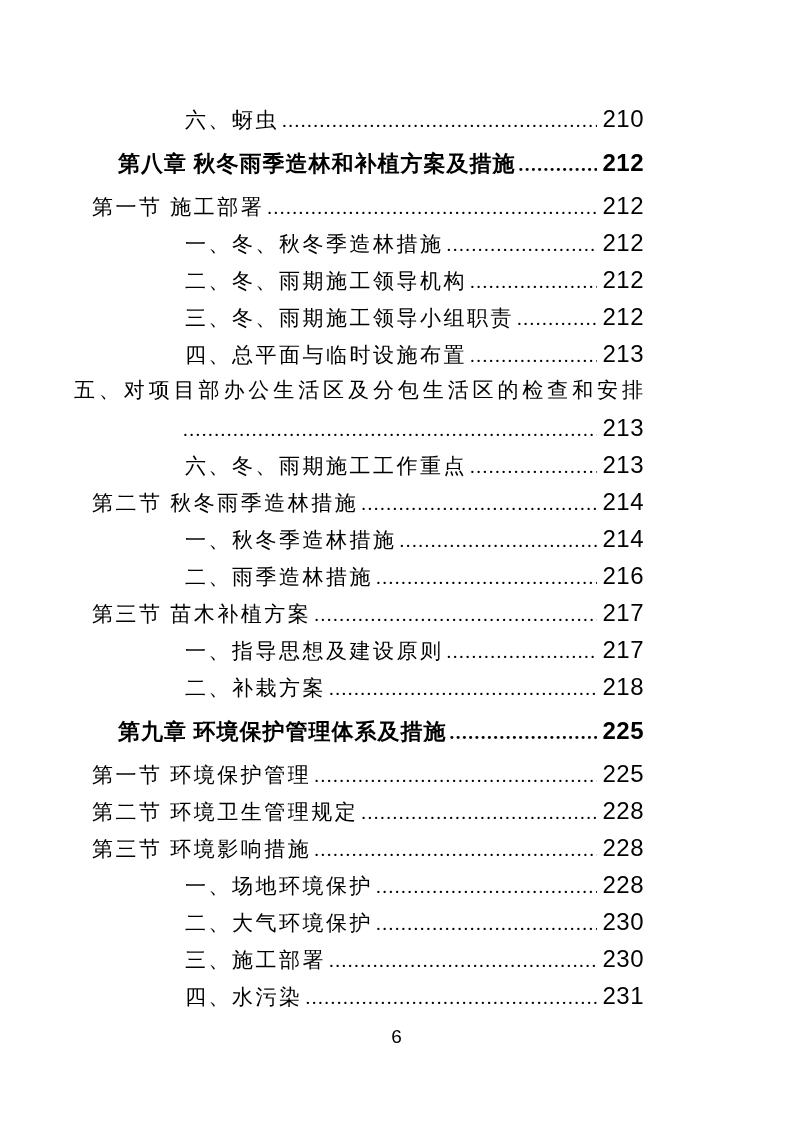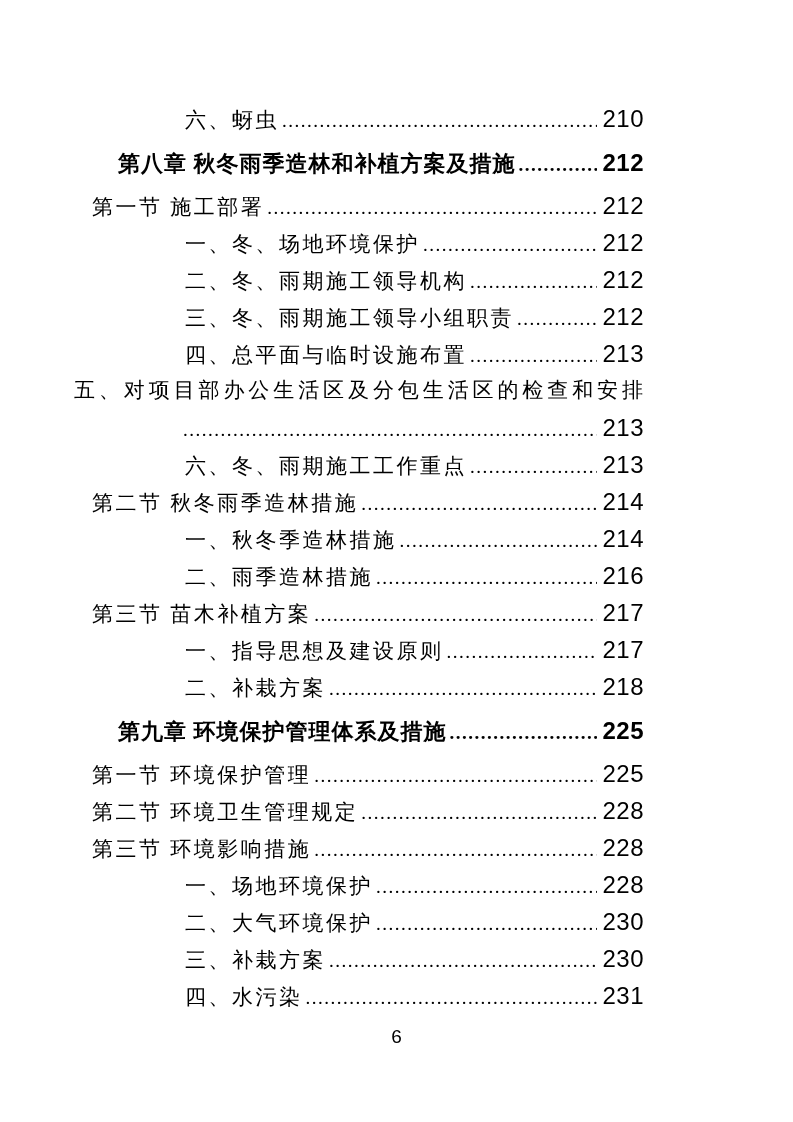--- a/index.html
+++ b/index.html
@@ -88,21 +88,21 @@
     <span class="t">第八章 秋冬雨季造林和补植方案及措施</span>
     <span class="leader"></span>
     <span class="pg">212</span>
   </div>
       <div class="row section">
     <span class="t">第一节 施工部署</span>
     <span class="leader"></span>
     <span class="pg">212</span>
   </div>
       <div class="row item">
-    <span class="t">一、冬、场地环境保护</span>
+    <span class="t">一、冬、秋冬季造林措施</span>
     <span class="leader"></span>
     <span class="pg">212</span>
   </div>
       <div class="row item">
     <span class="t">二、冬、雨期施工领导机构</span>
     <span class="leader"></span>
     <span class="pg">212</span>
   </div>
       <div class="row item">
     <span class="t">三、冬、雨期施工领导小组职责</span>
@@ -183,21 +183,21 @@
     <span class="t">一、场地环境保护</span>
     <span class="leader"></span>
     <span class="pg">228</span>
   </div>
       <div class="row item">
     <span class="t">二、大气环境保护</span>
     <span class="leader"></span>
     <span class="pg">230</span>
   </div>
       <div class="row item">
-    <span class="t">三、补栽方案</span>
+    <span class="t">三、施工部署</span>
     <span class="leader"></span>
     <span class="pg">230</span>
   </div>
       <div class="row item">
     <span class="t">四、水污染</span>
     <span class="leader"></span>
     <span class="pg">231</span>
   </div>
     </div>
   <div class="footer">

